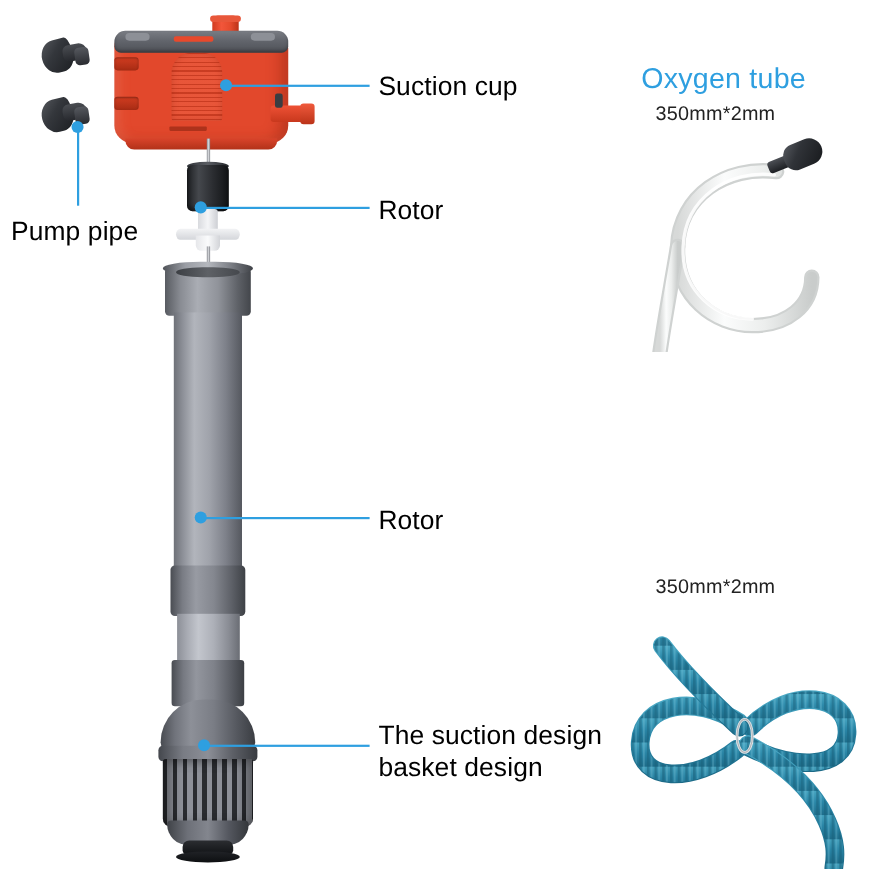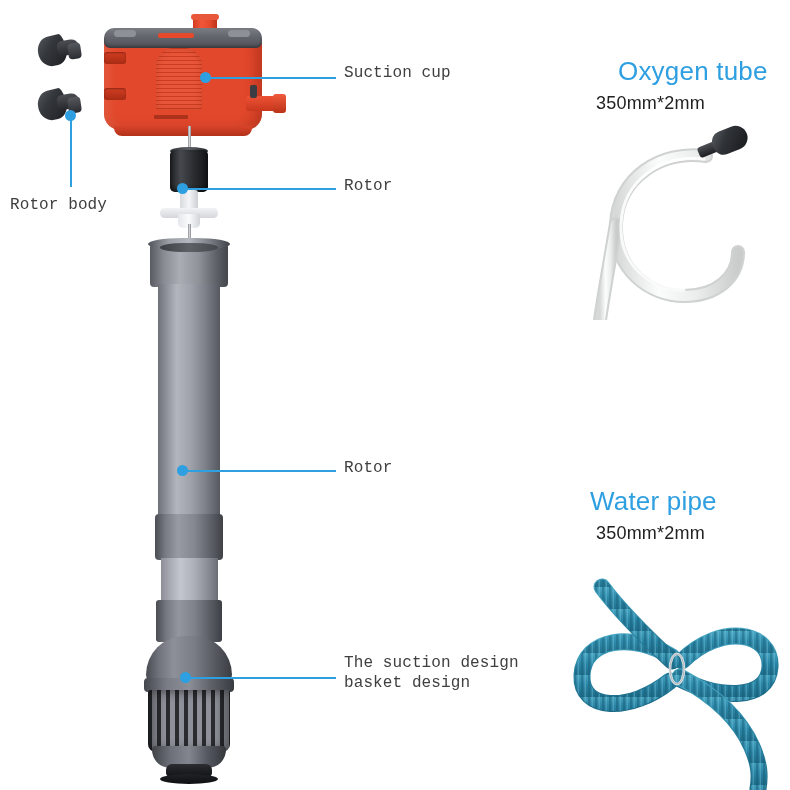--- a/index.html
+++ b/index.html
@@ -13,26 +13,25 @@
     height: 790px;
     background: #ffffff;
     overflow: hidden;
     font-family: "Liberation Sans", sans-serif;
     -webkit-font-smoothing: antialiased;
   }
 
   
   .callout-label {
     position: absolute;
-    font-size: 16px;
-    color: #404040;
+    font-size: 24px;
+    color: #000000;
     line-height: 1.22;
     white-space: pre-line;
     letter-spacing: .1px;
-    font-family: Liberation Mono, monospace;
   }
   .panel-title {
     position: absolute;
     font-size: 26px;
     color: #2e9fe0;
     letter-spacing: .2px;
     white-space: nowrap;
   }
   .panel-sub {
     position: absolute;
@@ -366,32 +365,32 @@
 
   <div class="dot" style="left:177px; top:183px;"></div>
   <div class="leader" style="left:183px; top:188px; width:153px;"></div>
 
   <div class="dot" style="left:177px; top:465px;"></div>
   <div class="leader" style="left:183px; top:470px; width:153px;"></div>
 
   <div class="dot" style="left:180px; top:672px;"></div>
   <div class="leader" style="left:186px; top:677px; width:150px;"></div>
 
-  <div class="callout-label" style="left:10px; top:196px;">Rotor body</div>
+  <div class="callout-label" style="left:10px; top:196px;">Pump pipe</div>
 
   <div class="callout-label" style="left:344px; top:64px;">Suction cup</div>
 
   <div class="callout-label" style="left:344px; top:177px;">Rotor</div>
 
   <div class="callout-label" style="left:344px; top:459px;">Rotor</div>
 
   <div class="callout-label" style="left:344px; top:654px;">The suction design
 basket design</div>
 
-  <div class="panel-title" style="left:618px; top:56px;">Oxygen tube</div>
+  <div class="panel-title" style="left:583px; top:56px;">Oxygen tube</div>
   <div class="panel-sub" style="left:596px; top:93px;">350mm*2mm</div>
 
   <div class="oxy-wrap">
     <svg class="svg-abs" width="190" height="200" viewBox="0 0 190 200">
       <defs>
         <linearGradient id="tubeGrad" x1="0" y1="0" x2="1" y2="0">
           <stop offset="0%" stop-color="#d7d9d8"></stop>
           <stop offset="35%" stop-color="#fbfcfc"></stop>
           <stop offset="65%" stop-color="#eceeed"></stop>
           <stop offset="100%" stop-color="#c9cccb"></stop>
@@ -406,21 +405,20 @@
 
       <path d="M28,104 C22,140 16,172 12,200" fill="none" stroke="#cfd2d1" stroke-width="14" stroke-linecap="round"></path>
       <path d="M28,104 C22,140 16,172 12,200" fill="none" stroke="url(#tubeGrad)" stroke-width="10" stroke-linecap="round"></path>
 
       <path d="M116,39 C74,34 35,60 33,104 C31,146 64,170 96,170" fill="none" stroke="#ffffff" stroke-width="3" stroke-linecap="round" opacity=".85"></path>
     </svg>
     <div class="oxy-ferrule"></div>
     <div class="oxy-stone"></div>
   </div>
 
-  <div class="panel-title" style="left:590px; top:486px;">Water pipe</div>
   <div class="panel-sub" style="left:596px; top:523px;">350mm*2mm</div>
 
   <div class="pipe-wrap">
     <svg class="svg-abs" width="230" height="225" viewBox="0 0 230 225">
       <defs>
         <linearGradient id="hoseGrad" x1="0" y1="0" x2="0" y2="1">
           <stop offset="0%" stop-color="#4aa8c4"></stop>
           <stop offset="45%" stop-color="#2a87a8"></stop>
           <stop offset="100%" stop-color="#1c6a87"></stop>
         </linearGradient>

